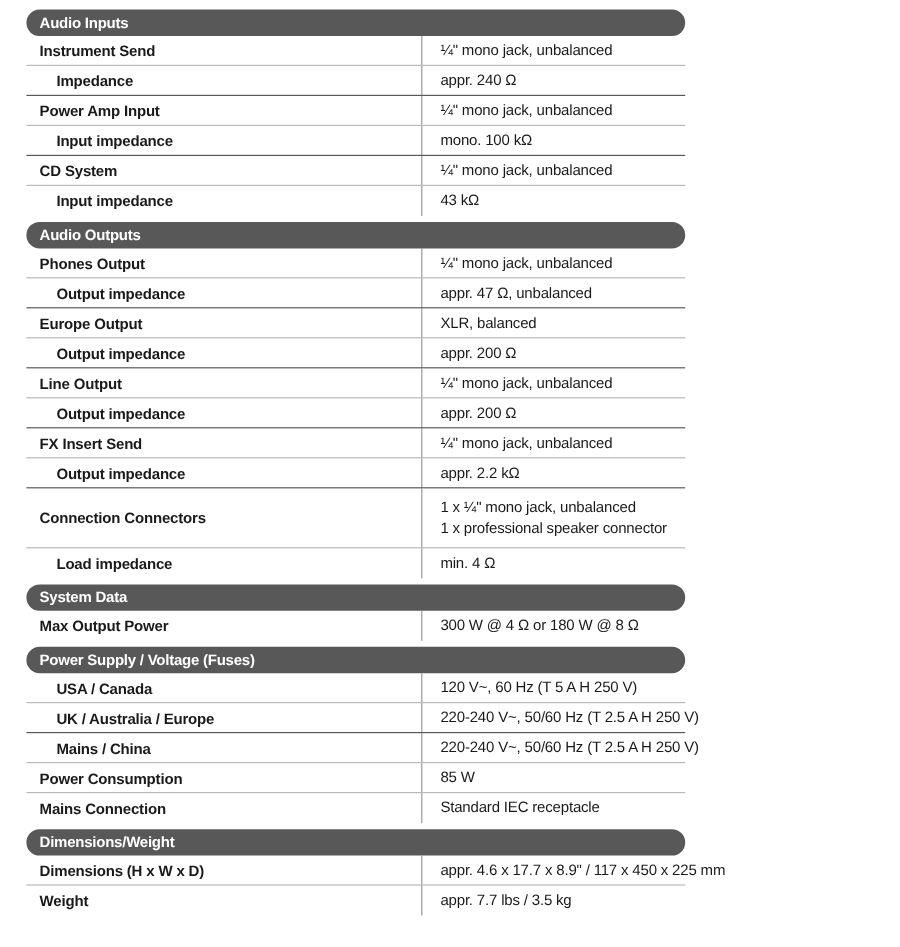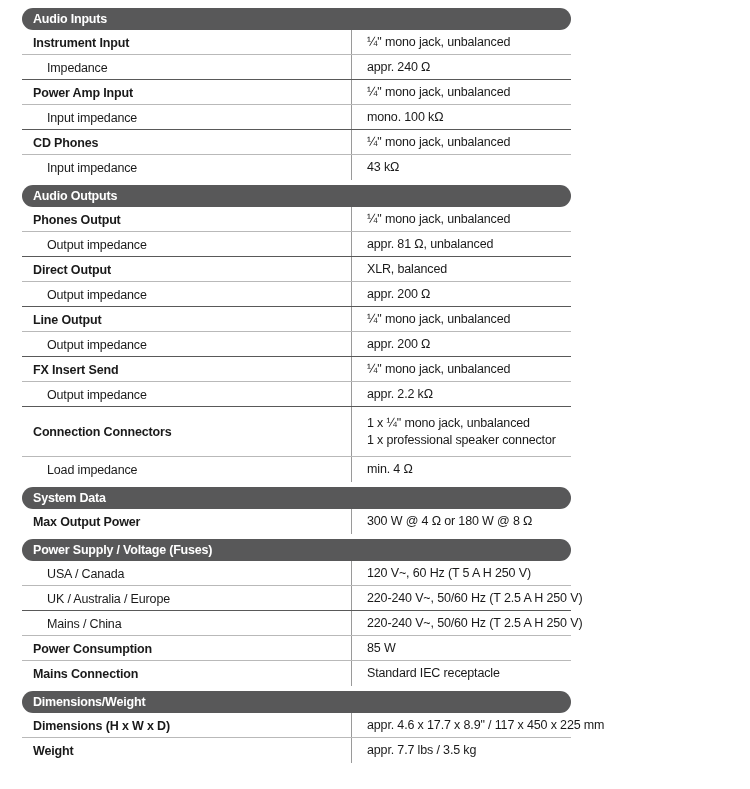--- a/index.html
+++ b/index.html
@@ -71,21 +71,21 @@
     box-sizing: border-box;
     display: flex;
     align-items: center;
     padding-left: 11px;
     padding-right: 6px;
     font-size: 12.5px;
     letter-spacing: -0.15px;
     border-right: 1px solid #9a9a9a;
   }
   .cell-label.bold  { font-weight: bold; }
-  .cell-label.indent { padding-left: 25px; font-weight: normal; }
+  .cell-label.indent { padding-left: 25px; font-weight: bold; }
 
   .cell-value {
     flex: 1 1 auto;
     box-sizing: border-box;
     display: flex;
     flex-direction: column;
     justify-content: center;
     padding-left: 15px;
     padding-right: 6px;
     font-size: 12.5px;
@@ -99,21 +99,21 @@
   .section-gap { height: 5px; }
 </style>
 </head>
 <body>
 
 <div class="spec-sheet" id="sheet">
     <div class="section-header">
       <span class="section-header-label">Audio Inputs</span>
     </div>
     <div class="row rule-light">
-      <div class="cell-label bold">Instrument Input</div>
+      <div class="cell-label bold">Instrument Send</div>
       <div class="cell-value">
         <div class="vline">¼" mono jack, unbalanced</div>
       </div>
     </div>
     <div class="row rule-dark">
       <div class="cell-label indent">Impedance</div>
       <div class="cell-value">
         <div class="vline">appr. 240 Ω</div>
       </div>
     </div>
@@ -123,21 +123,21 @@
         <div class="vline">¼" mono jack, unbalanced</div>
       </div>
     </div>
     <div class="row rule-dark">
       <div class="cell-label indent">Input impedance</div>
       <div class="cell-value">
         <div class="vline">mono. 100 kΩ</div>
       </div>
     </div>
     <div class="row rule-light">
-      <div class="cell-label bold">CD Phones</div>
+      <div class="cell-label bold">CD System</div>
       <div class="cell-value">
         <div class="vline">¼" mono jack, unbalanced</div>
       </div>
     </div>
     <div class="row rule-none">
       <div class="cell-label indent">Input impedance</div>
       <div class="cell-value">
         <div class="vline">43 kΩ</div>
       </div>
     </div>
@@ -147,25 +147,25 @@
     </div>
     <div class="row rule-light">
       <div class="cell-label bold">Phones Output</div>
       <div class="cell-value">
         <div class="vline">¼" mono jack, unbalanced</div>
       </div>
     </div>
     <div class="row rule-dark">
       <div class="cell-label indent">Output impedance</div>
       <div class="cell-value">
-        <div class="vline">appr. 81 Ω, unbalanced</div>
-      </div>
-    </div>
-    <div class="row rule-light">
-      <div class="cell-label bold">Direct Output</div>
+        <div class="vline">appr. 47 Ω, unbalanced</div>
+      </div>
+    </div>
+    <div class="row rule-light">
+      <div class="cell-label bold">Europe Output</div>
       <div class="cell-value">
         <div class="vline">XLR, balanced</div>
       </div>
     </div>
     <div class="row rule-dark">
       <div class="cell-label indent">Output impedance</div>
       <div class="cell-value">
         <div class="vline">appr. 200 Ω</div>
       </div>
     </div>

